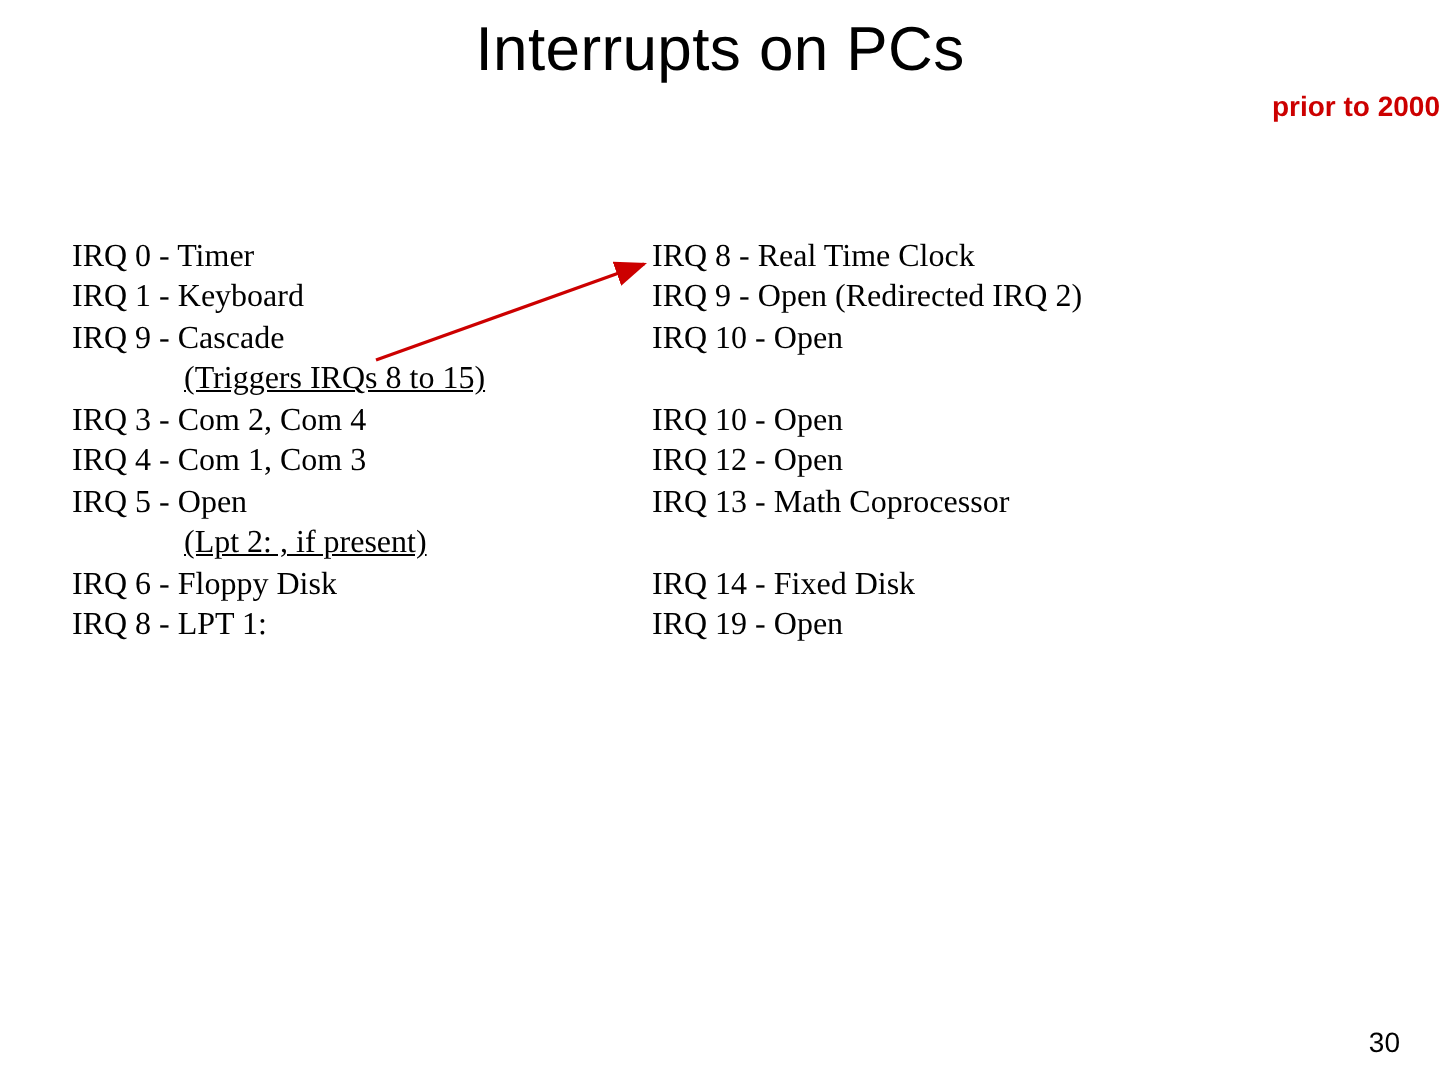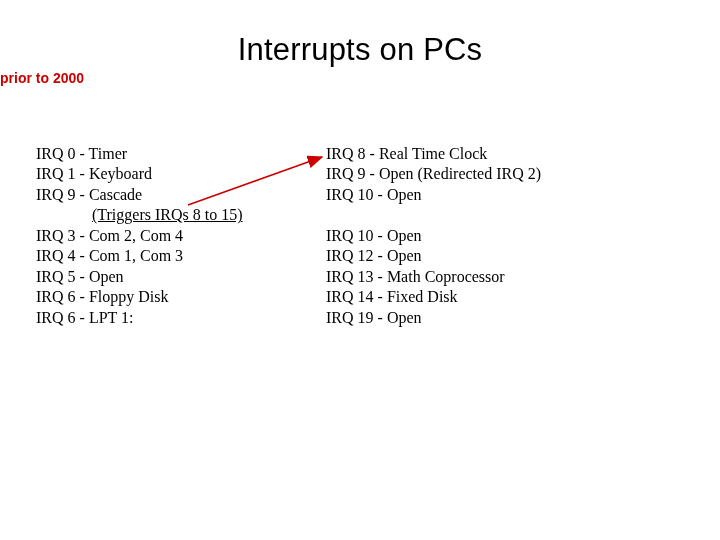--- a/index.html
+++ b/index.html
@@ -16,28 +16,28 @@
   .slide {
     width: 720px;
     height: 540px;
     position: relative;
     box-sizing: border-box;
   }
   .title {
     font-family: Arial, Helvetica, sans-serif;
     font-size: 31px;
     text-align: center;
-    margin-top: 32px;
+    margin-top: 7px;
     letter-spacing: 0.2px;
   }
   .subtitle {
     font-family: Arial, Helvetica, sans-serif;
     font-size: 14px;
     font-weight: bold;
-    text-align: left;
+    text-align: right;
     margin-top: 2px;
     color: #cc0000;
   }
   .content {
     position: absolute;
     top: 112px;
     left: 36px;
     right: 28px;
     font-size: 16px;
     line-height: 1.28;
@@ -109,30 +109,31 @@
       <div class="left">IRQ 4 - Com 1, Com 3</div>
       <div class="right">IRQ 12 - Open</div>
     </div>
 
     <div class="row">
       <div class="left">IRQ 5 - Open</div>
       <div class="right">IRQ 13 - Math Coprocessor</div>
     </div>
 
     <div class="row">
+      <div class="left indent">(Lpt 2: , if present)</div>
       <div class="right"></div>
     </div>
 
     <div class="row">
       <div class="left">IRQ 6 - Floppy Disk</div>
       <div class="right">IRQ 14 - Fixed Disk</div>
     </div>
 
     <div class="row">
-      <div class="left">IRQ 6 - LPT 1:</div>
+      <div class="left">IRQ 8 - LPT 1:</div>
       <div class="right">IRQ 19 - Open</div>
     </div>
 
   </div>
 
   <svg class="arrow" width="160" height="70">
     <defs>
       <marker id="ah" markerWidth="10" markerHeight="8" refX="9" refY="4" orient="auto">
         <polygon points="0 0, 10 4, 0 8" fill="#cc0000"></polygon>
       </marker>

